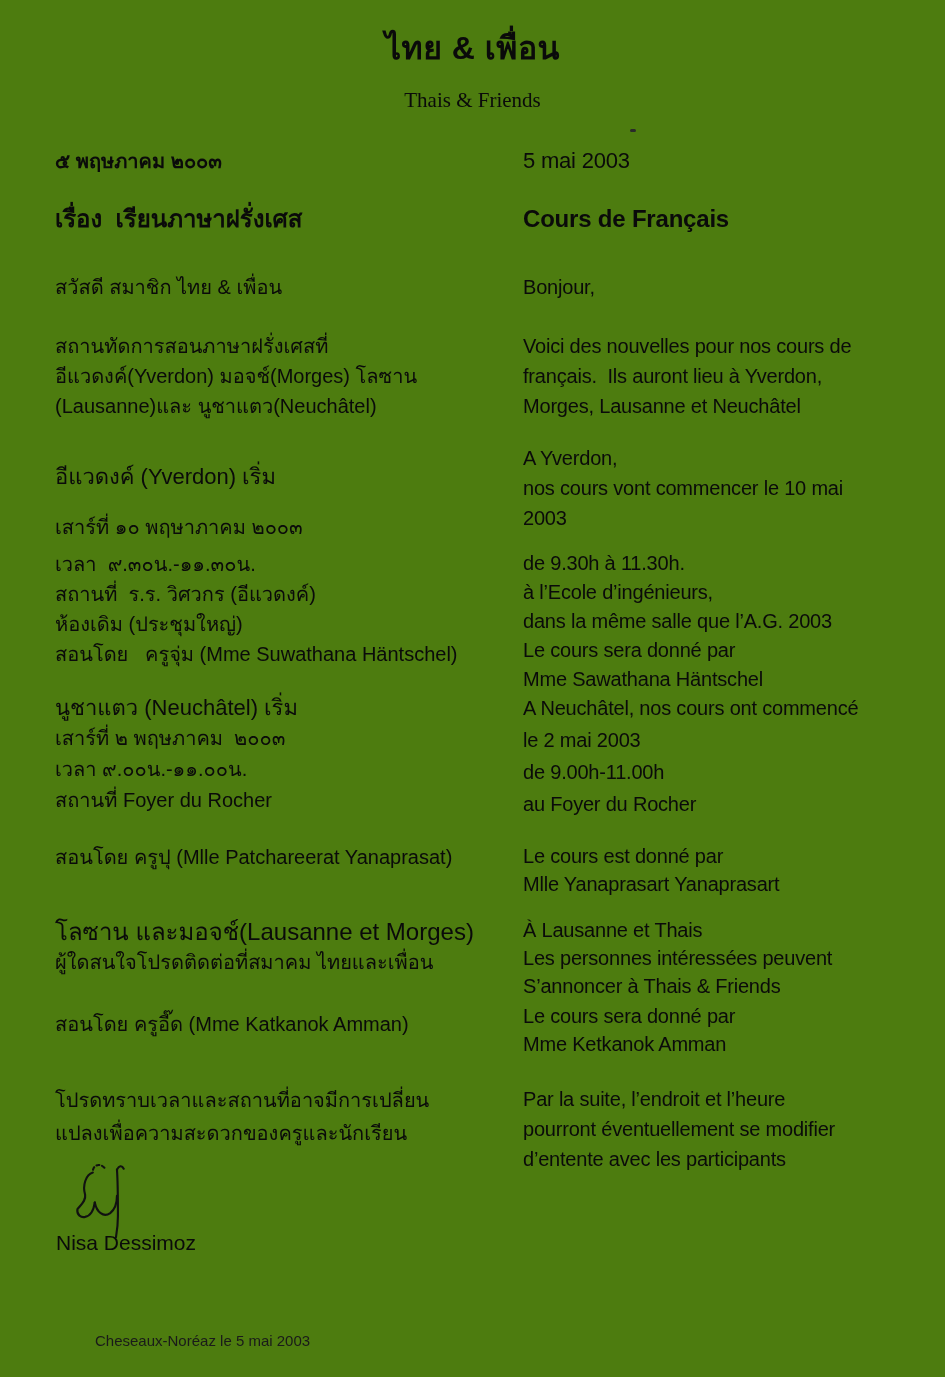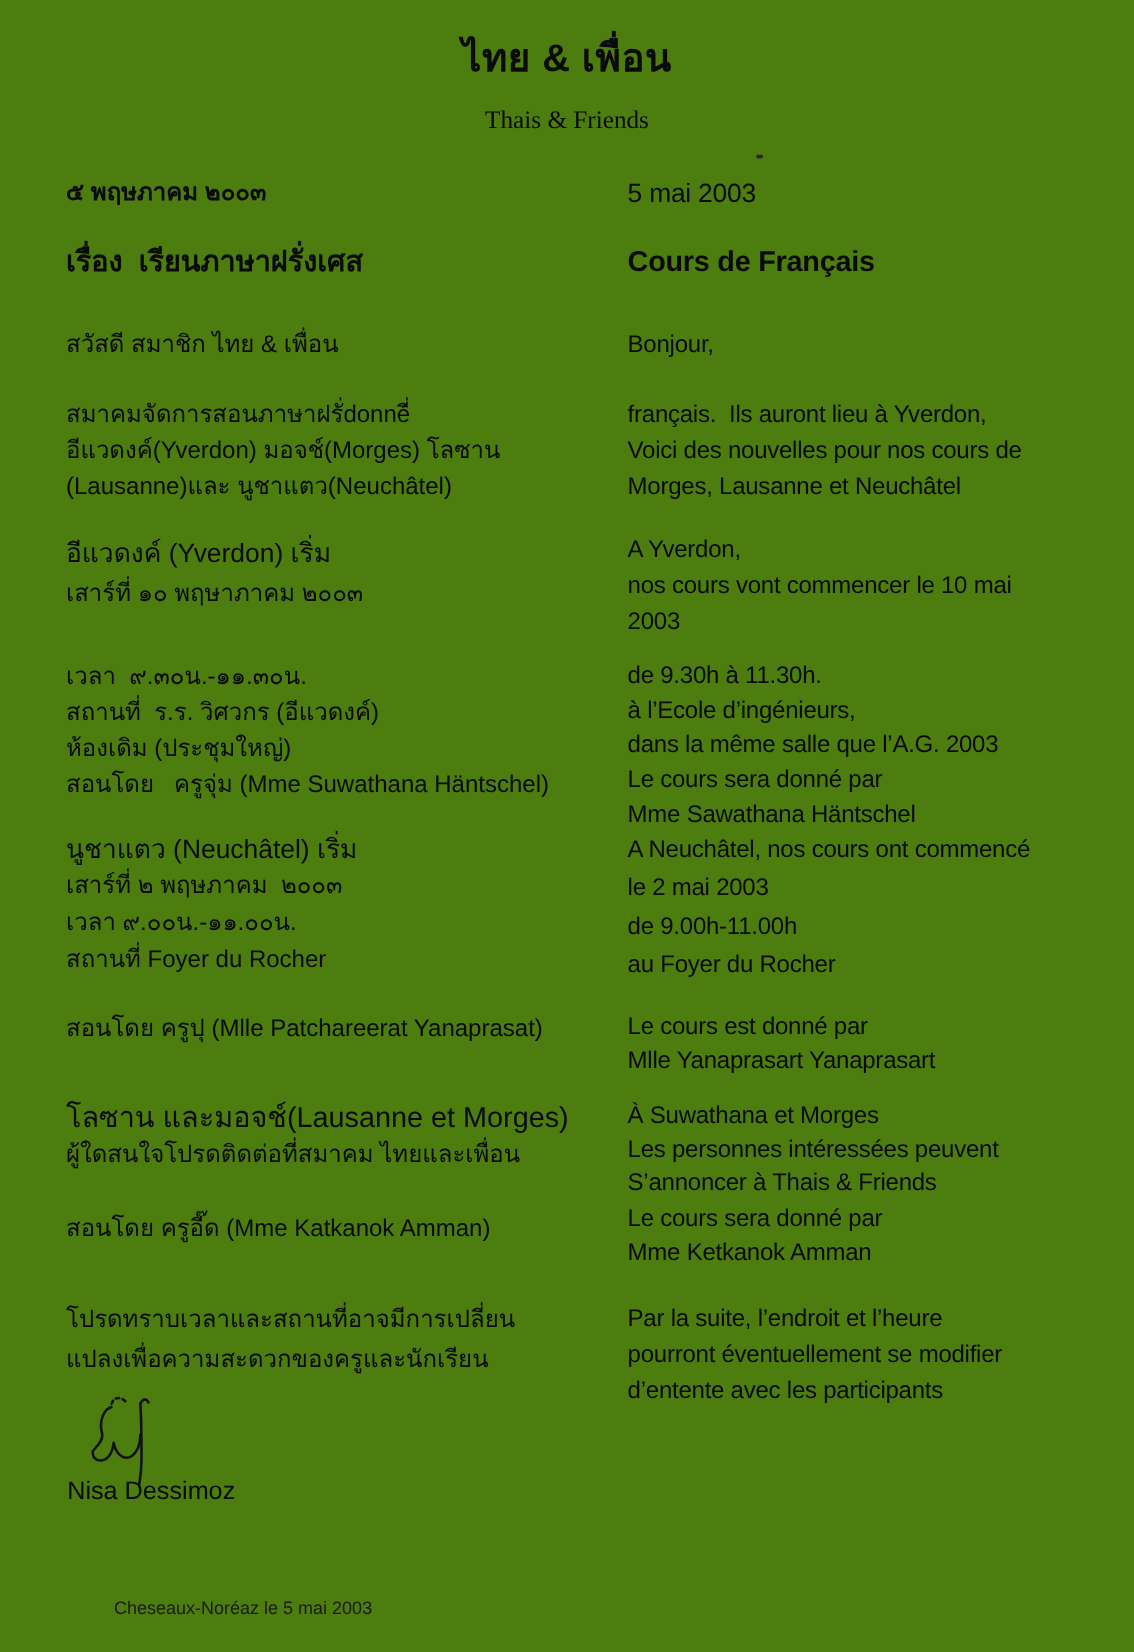--- a/index.html
+++ b/index.html
@@ -42,21 +42,21 @@
   #sec-subject .th,
   #sec-subject .fr      { font-weight:700; font-size:24px; }
 
   #sec-greeting  { top:272px; }
 
   #sec-intro        { top:331px; }
   #sec-intro .ln    { line-height:30px; }
 
   #sec-yverdon-header          { top:443px; }
   #sec-yverdon-header .th-head { font-size:22px; line-height:35px; }
-  #sec-yverdon-header .th      { line-height:35px; }
+  #sec-yverdon-header .th      { line-height:35px;margin-top:16px; }
   #sec-yverdon-header .fr      { line-height:30px; }
 
   #sec-yverdon-details     { top:549px; }
   #sec-yverdon-details .th { line-height:30px; }
   #sec-yverdon-details .fr { line-height:29px; }
 
   #sec-neuchatel          { top:692px; }
   #sec-neuchatel .th-head { font-size:22px; line-height:36px; }
   #sec-neuchatel .th      { line-height:31px; }
   #sec-neuchatel .fr      { line-height:32px; }
@@ -121,27 +121,27 @@
     <div class="left">
       <div class="ln th">สวัสดี สมาชิก ไทย &amp; เพื่อน</div>
     </div>
     <div class="right">
       <div class="ln fr">Bonjour,</div>
     </div>
   </div>
 
   <div class="sec" id="sec-intro">
     <div class="left">
-      <div class="ln th">สมาคมจัดการสอนภาษาฝรั่donnéี่</div>
+      <div class="ln th">สถานทัดการสอนภาษาฝรั่งเศสที่</div>
       <div class="ln th">อีแวดงค์(Yverdon) มอจช์(Morges) โลซาน</div>
       <div class="ln th">(Lausanne)และ นูชาแตว(Neuchâtel)</div>
     </div>
     <div class="right">
+      <div class="ln fr">Voici des nouvelles pour nos cours de</div>
       <div class="ln fr">français.&nbsp; Ils auront lieu à Yverdon,</div>
-      <div class="ln fr">Voici des nouvelles pour nos cours de</div>
       <div class="ln fr">Morges, Lausanne et Neuchâtel</div>
     </div>
   </div>
 
   <div class="sec" id="sec-yverdon-header">
     <div class="left">
       <div class="ln th th-head">อีแวดงค์ (Yverdon) เริ่ม</div>
       <div class="ln th">เสาร์ที่ ๑๐ พฤษาภาคม ๒๐๐๓</div>
     </div>
     <div class="right">
@@ -191,21 +191,21 @@
       <div class="ln fr">Mlle Yanaprasart Yanaprasart</div>
     </div>
   </div>
 
   <div class="sec" id="sec-lausanne">
     <div class="left">
       <div class="ln th th-head">โลซาน และมอจช์(Lausanne et Morges)</div>
       <div class="ln th">ผู้ใดสนใจโปรดติดต่อที่สมาคม ไทยและเพื่อน</div>
     </div>
     <div class="right">
-      <div class="ln fr">À Suwathana et Morges</div>
+      <div class="ln fr">À Lausanne et Thais</div>
       <div class="ln fr">Les personnes intéressées peuvent</div>
       <div class="ln fr">S’annoncer à Thais &amp; Friends</div>
     </div>
   </div>
 
   <div class="sec" id="sec-lausanne-teacher">
     <div class="left">
       <div class="ln th">สอนโดย ครูอี๊ด (Mme Katkanok Amman)</div>
     </div>
     <div class="right">

